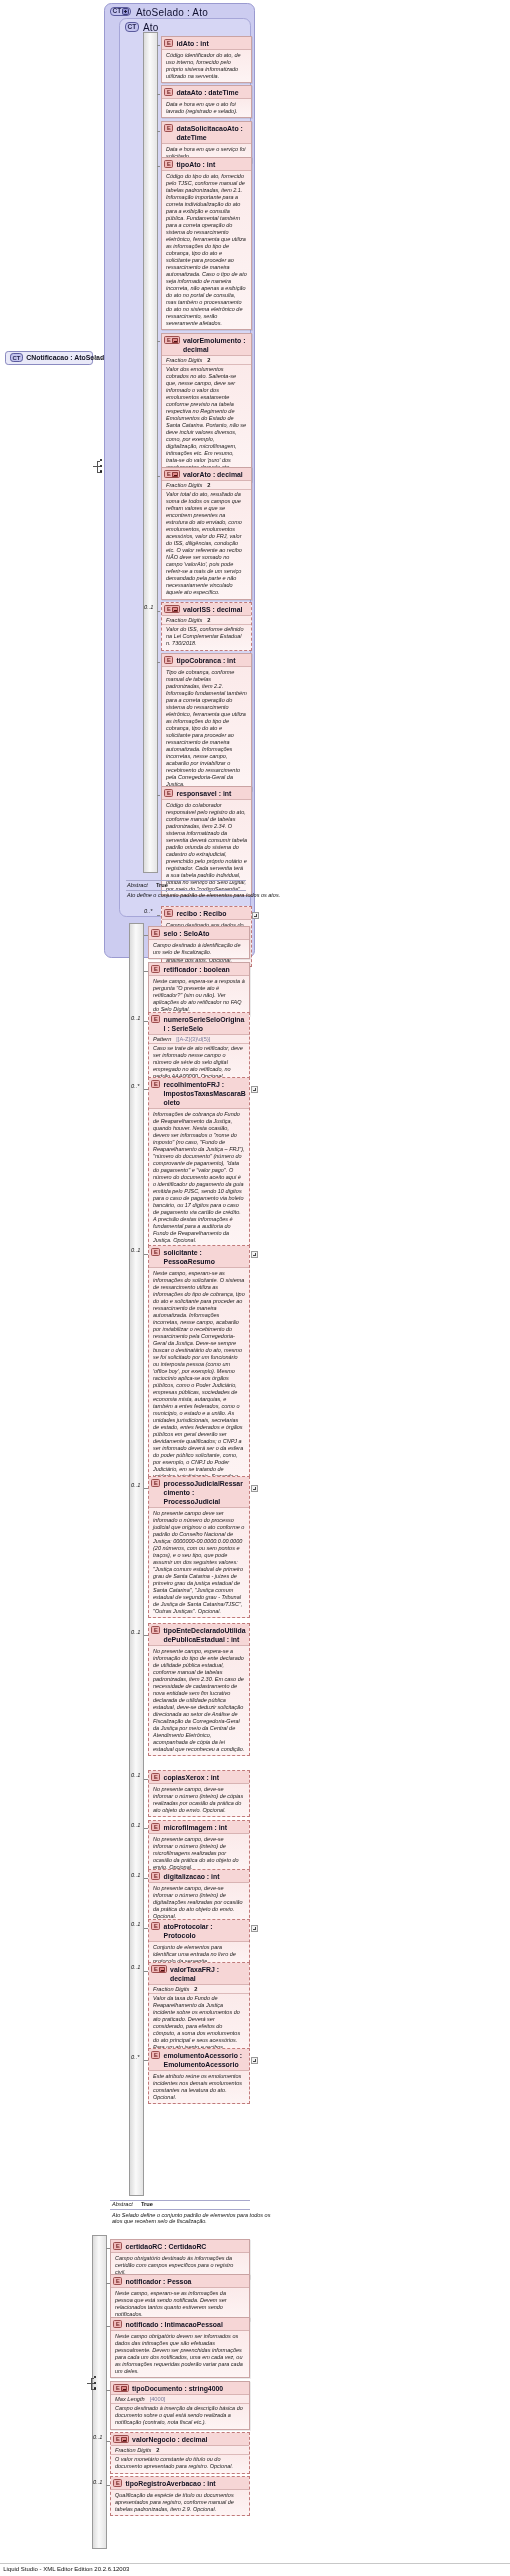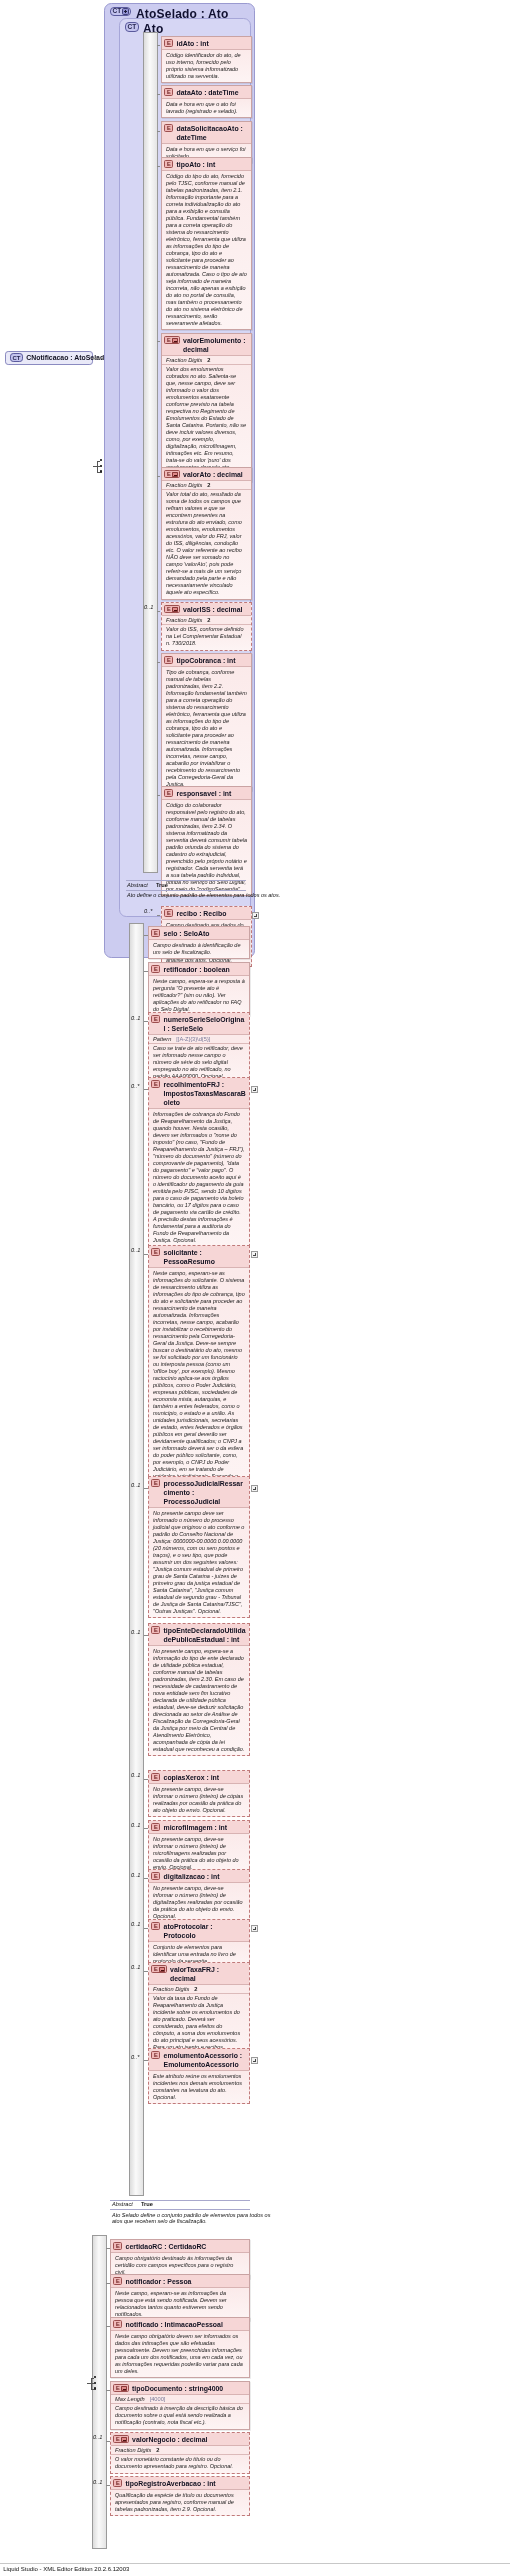--- a/index.html
+++ b/index.html
@@ -55,22 +55,22 @@
   .ct-badge .plus:after {
     content: "";
     position: absolute;
     background: #1a1a3a;
   }
   .ct-badge .plus:before { left: 0.8px; top: 2px; width: 3.2px; height: 0.8px; }
   .ct-badge .plus:after  { top: 0.8px; left: 2px; height: 3.2px; width: 0.8px; }
 
   .ct-title {
     position: absolute;
-    font-size: 12px;
-    font-weight: bold;
+    font-size: 10px;
+    font-weight: normal;
     color: #101030;
     white-space: nowrap;
     letter-spacing: 0.2px;
   }
 
   
   .el {
     position: absolute;
     background: #fbeaea;
     border: 0.8px solid #c9a3a3;

